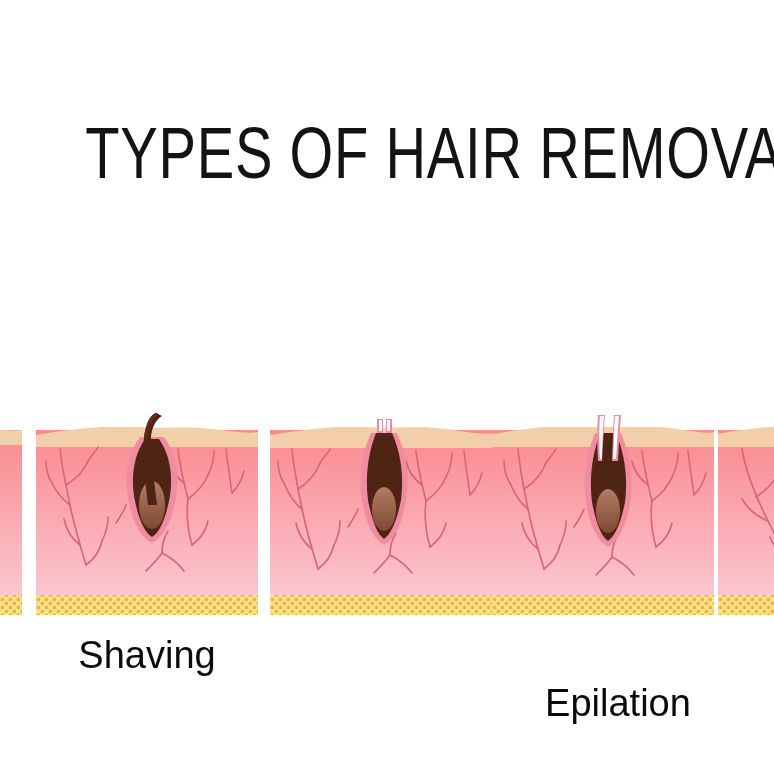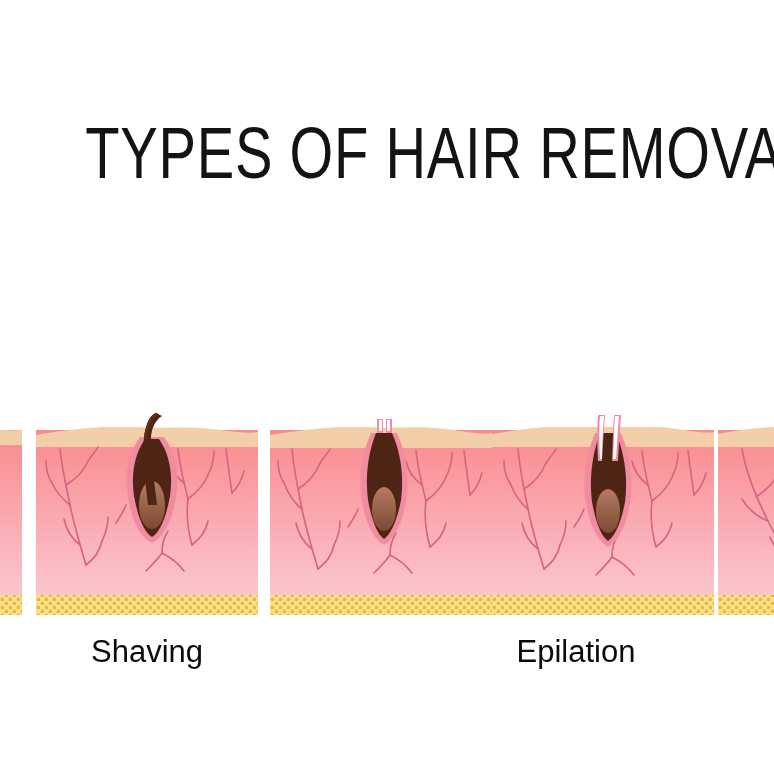--- a/index.html
+++ b/index.html
@@ -57,21 +57,21 @@
     overflow: visible;
   }
 
   
   .panel-label {
     position: absolute;
     top: 634px;
     width: 222px;
     text-align: center;
     font-family: "Liberation Sans", sans-serif;
-    font-size: 31px;
+    font-size: 38px;
     font-weight: 400;
     color: #0b0b0b;
     letter-spacing: 0px;
   }
 </style>
 </head>
 <body>
 
 <div id="stage">
 
@@ -339,16 +339,16 @@
             </g>
             <rect x="0" y="182" width="222" height="20" fill="url(#fatP4)"></rect>
           </g>
         </g>
       </svg>
     </div>
 
     <div class="panel-label" style="left:36px;">Shaving</div>
 
 
-    <div class="panel-label" style="left:465px;">Epilation</div>
+    <div class="panel-label" style="left:507px;margin-top:48px;">Epilation</div>
 
   </div>
 </div>
 
 </body></html>

